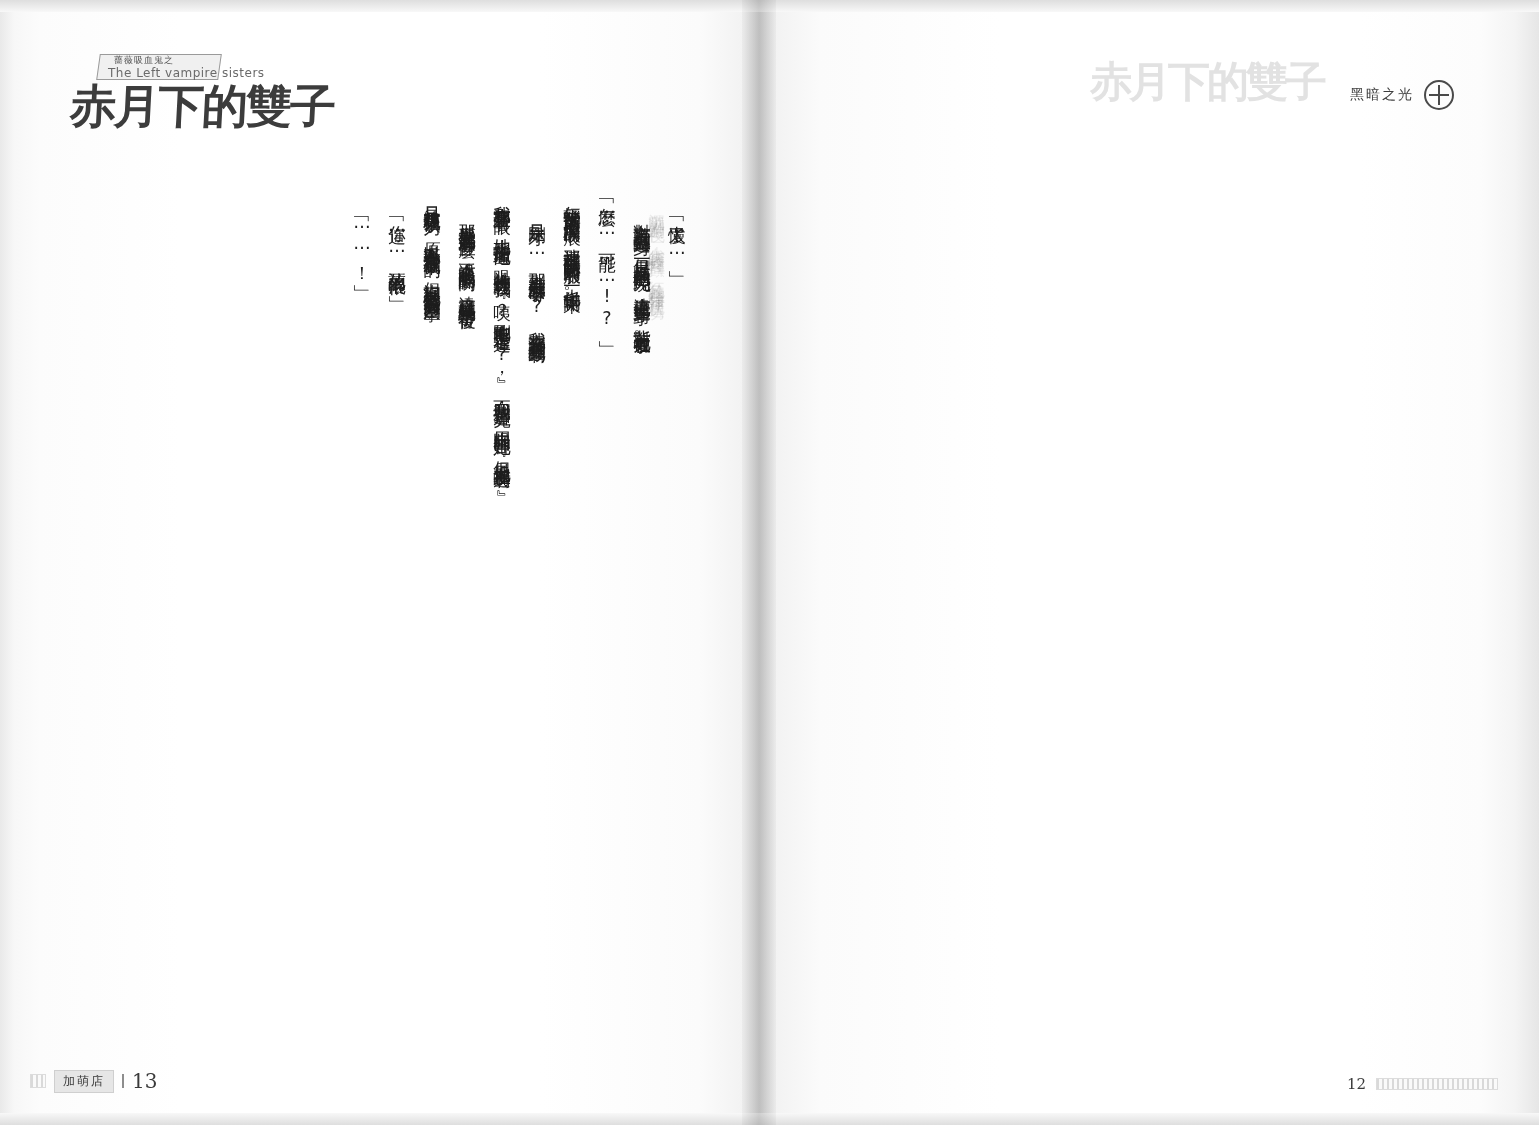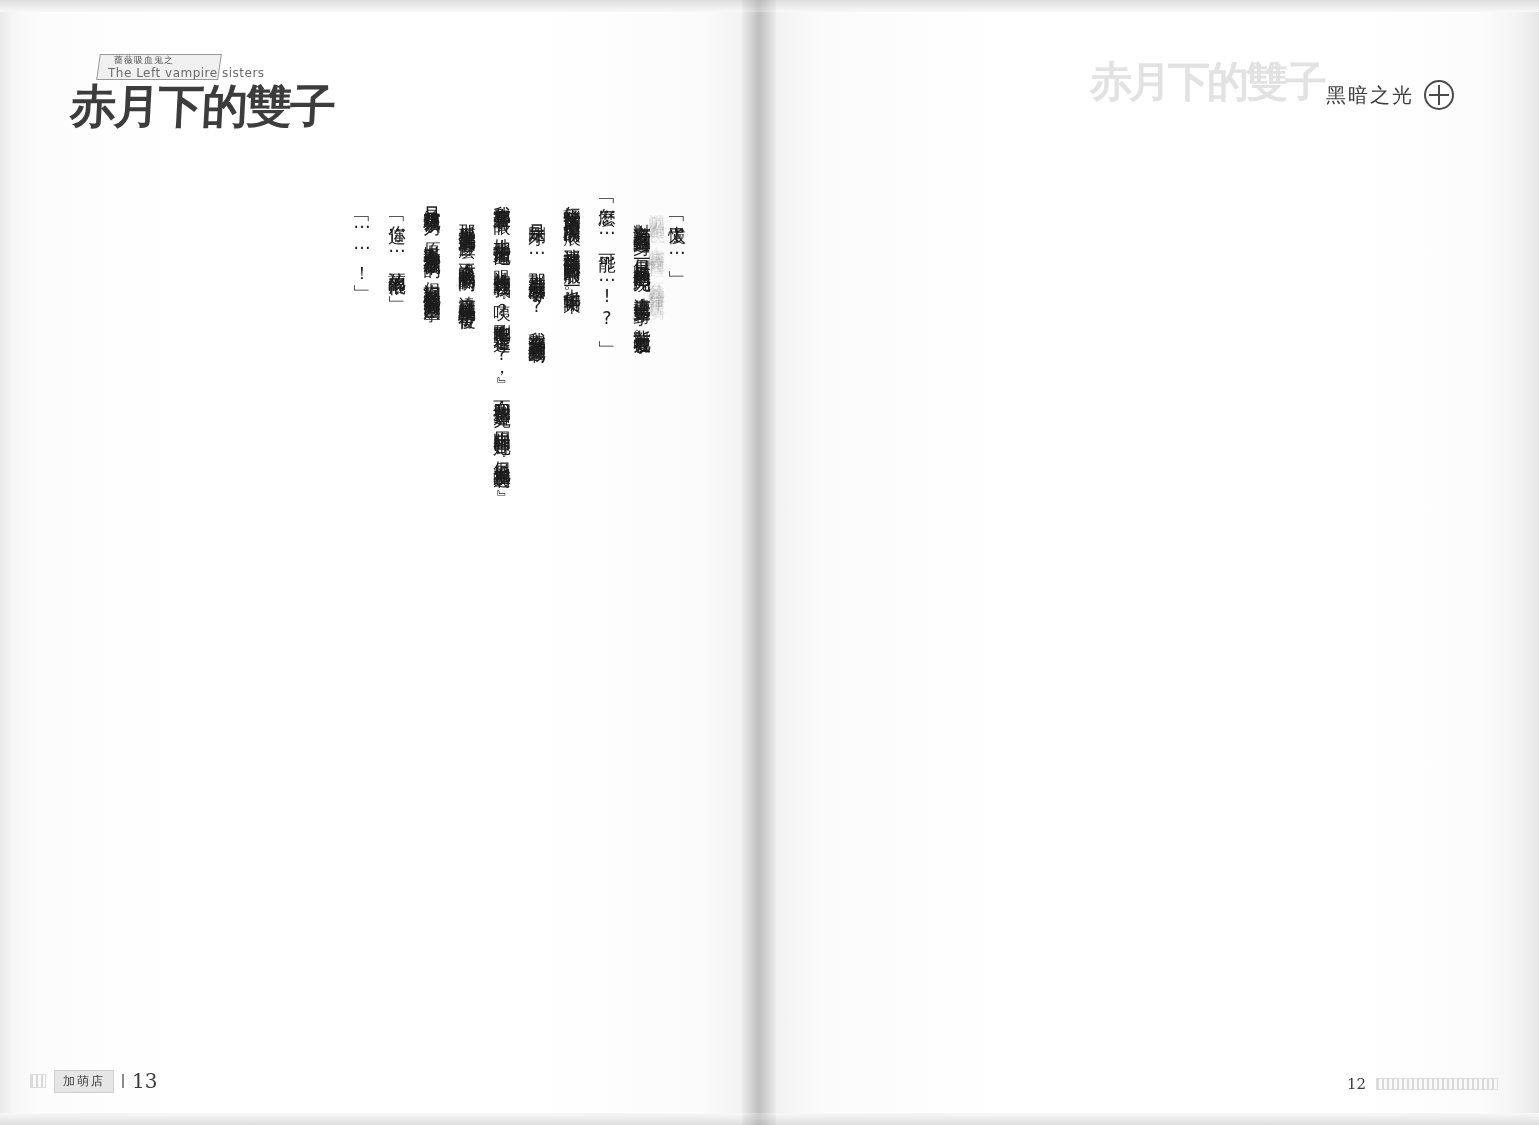--- a/index.html
+++ b/index.html
@@ -108,21 +108,21 @@
     right: 130px;
     top: -26px;
     font-family: "DejaVu Serif", "Liberation Serif", serif;
     font-size: 42px;
     font-weight: bold;
     color: #e2e2e2;
     white-space: nowrap;
     letter-spacing: -3px;
   }
   .right-header .chapter {
-    font-size: 20px;
+    font-size: 14px;
     letter-spacing: 2px;
     color: #3d3d3d;
     white-space: nowrap;
     z-index: 2;
     text-align: right;
   }
   .right-header .seal {
     width: 26px; height: 26px;
     border-radius: 50%;
     border: 2px solid #4a4a4a;

